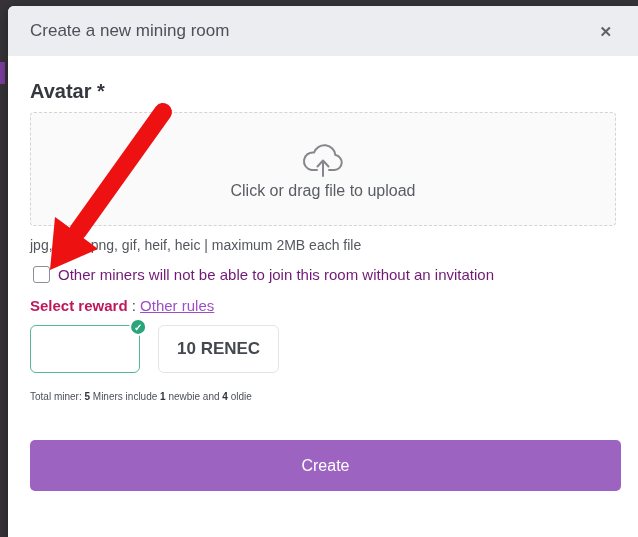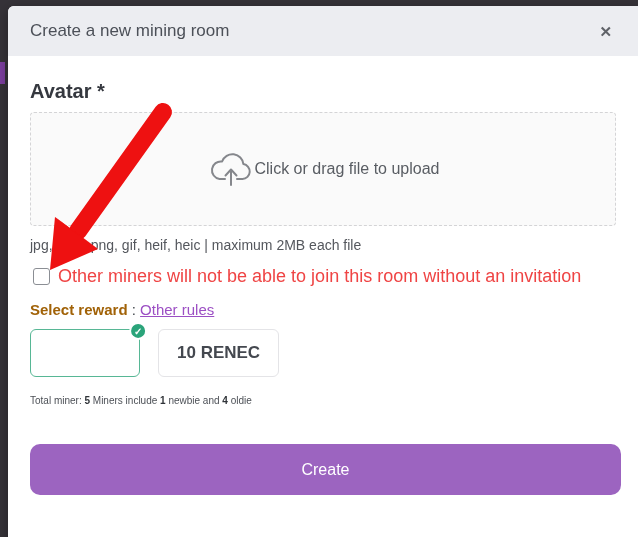--- a/index.html
+++ b/index.html
@@ -32,37 +32,37 @@
     font-size: 15px; font-weight: bold; color: #5f6268;
     cursor: pointer; line-height: 1; padding: 4px;
   }
   .modal-body { padding: 24px 22px 0 22px; background: #fff; }
   .field-label { font-size: 20px; font-weight: bold; color: #35383f; margin-bottom: 9px; }
   .upload-box {
     height: 114px;
     border: 1px dashed #d4d4d6;
     border-radius: 4px;
     background: #fafafa;
-    display: flex; flex-direction: row; align-items: center; justify-content: center;
+    display: flex; flex-direction: column; align-items: center; justify-content: center;
     cursor: pointer;
   }
   .upload-icon { width: 48px; height: 40px; margin-bottom: 4px; }
   .upload-icon svg { stroke: #85878c; fill: none; stroke-width: 2; stroke-linecap: round; stroke-linejoin: round; }
   .upload-text { font-size: 16px; color: #595d63; }
   .upload-hint { font-size: 14px; color: #54575d; margin-top: 11px; }
   .checkbox-row {
     display: flex; align-items: center; margin-top: 13px;
   }
   .checkbox {
     width: 17px; height: 17px; border: 1px solid #8b8e94; border-radius: 3px;
     background: #fff; cursor: pointer; flex: none; margin-left: 3px;
   }
-  .checkbox-label { font-size: 18px; color: #ef4444; margin-left: 8px; }
+  .checkbox-label { font-size: 15px; color: #701a75; margin-left: 8px; }
   .reward-line { margin-top: 14px; font-size: 15px; white-space: pre-wrap; }
-  .reward-label { font-weight: bold; color: #a16207; }
+  .reward-label { font-weight: bold; color: #be185d; }
   .reward-sep { color: #45494f; }
   .reward-link { color: #9c4fc4; text-decoration: underline; cursor: pointer; }
   .cards-row { display: flex; gap: 18px; margin-top: 11px; }
   .reward-card {
     position: relative;
     min-width: 110px; height: 48px; padding: 0 18px;
     border: 1px solid #e4e4e7; border-radius: 6px; background: #fff;
     display: flex; align-items: center; justify-content: center;
     font-size: 17px; font-weight: bold; color: #44484f;
     cursor: pointer;
@@ -73,21 +73,21 @@
     transform: translate(45%, -45%);
     width: 18px; height: 18px; border-radius: 50%;
     background: #2aa47a; border: 2px solid #fff;
     color: #fff; font-size: 10px; font-weight: bold;
     display: flex; align-items: center; justify-content: center;
   }
   .summary-line { margin-top: 18px; font-size: 10px; color: #4c5056; white-space: pre-wrap; }
   .summary-line b { color: #2f3338; }
   .create-btn {
     margin-top: 38px; height: 51px; width: 591px;
-    background: #9c64c0; border: none; border-radius: 10px;
+    background: #9c64c0; border: none; border-radius: 5px;
     color: #ffffff; font-size: 16px; font-family: "Liberation Sans", sans-serif;
     cursor: pointer; display: block;
   }
   .arrow-overlay {
     position: absolute; left: 0; top: 0; width: 638px; height: 537px;
     pointer-events: none; z-index: 50;
   }
 </style>
 </head>
 <body>

